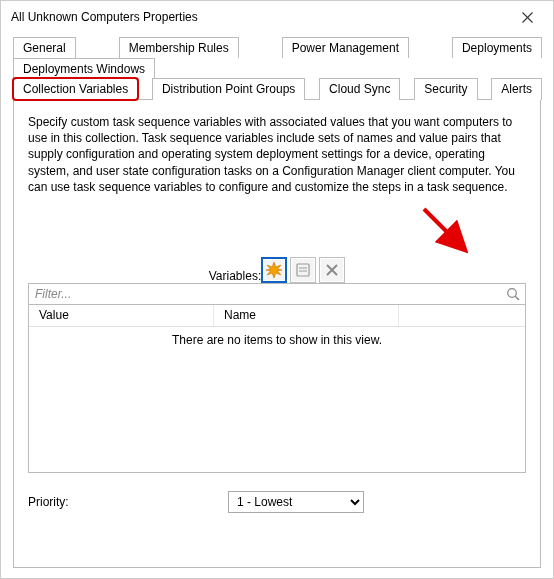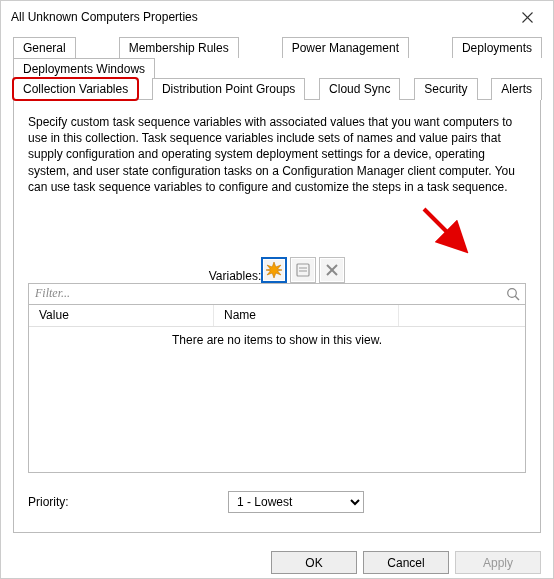--- a/index.html
+++ b/index.html
@@ -127,21 +127,20 @@
     position: relative;
   }
   .filter-input {
     border: none;
     outline: none;
     flex: 1;
     font-style: italic;
     font-size: 12px;
     color: #0c4a6e;
     background: transparent;
-    font-family: Liberation Serif, serif;
   }
   .filter-input::placeholder { color: #888; }
   .filter .mag { position: absolute; right: 4px; top: 2px; color: #888; }
   .listview {
     border: 1px solid #bbb;
     border-top: none;
     height: 168px;
     overflow: hidden;
   }
   .lv-header {
@@ -281,19 +280,14 @@
         <div class="priority-label">Priority:</div>
         <select class="priority-select">
           <option>1 - Lowest</option>
         </select>
       </div>
 
     </div>
 
   </div>
 
-  <div class="button-row">
-    <button class="btn">OK</button>
-    <button class="btn">Cancel</button>
-    <button class="btn disabled">Apply</button>
-  </div>
 
 </div>
 
 </body></html>

